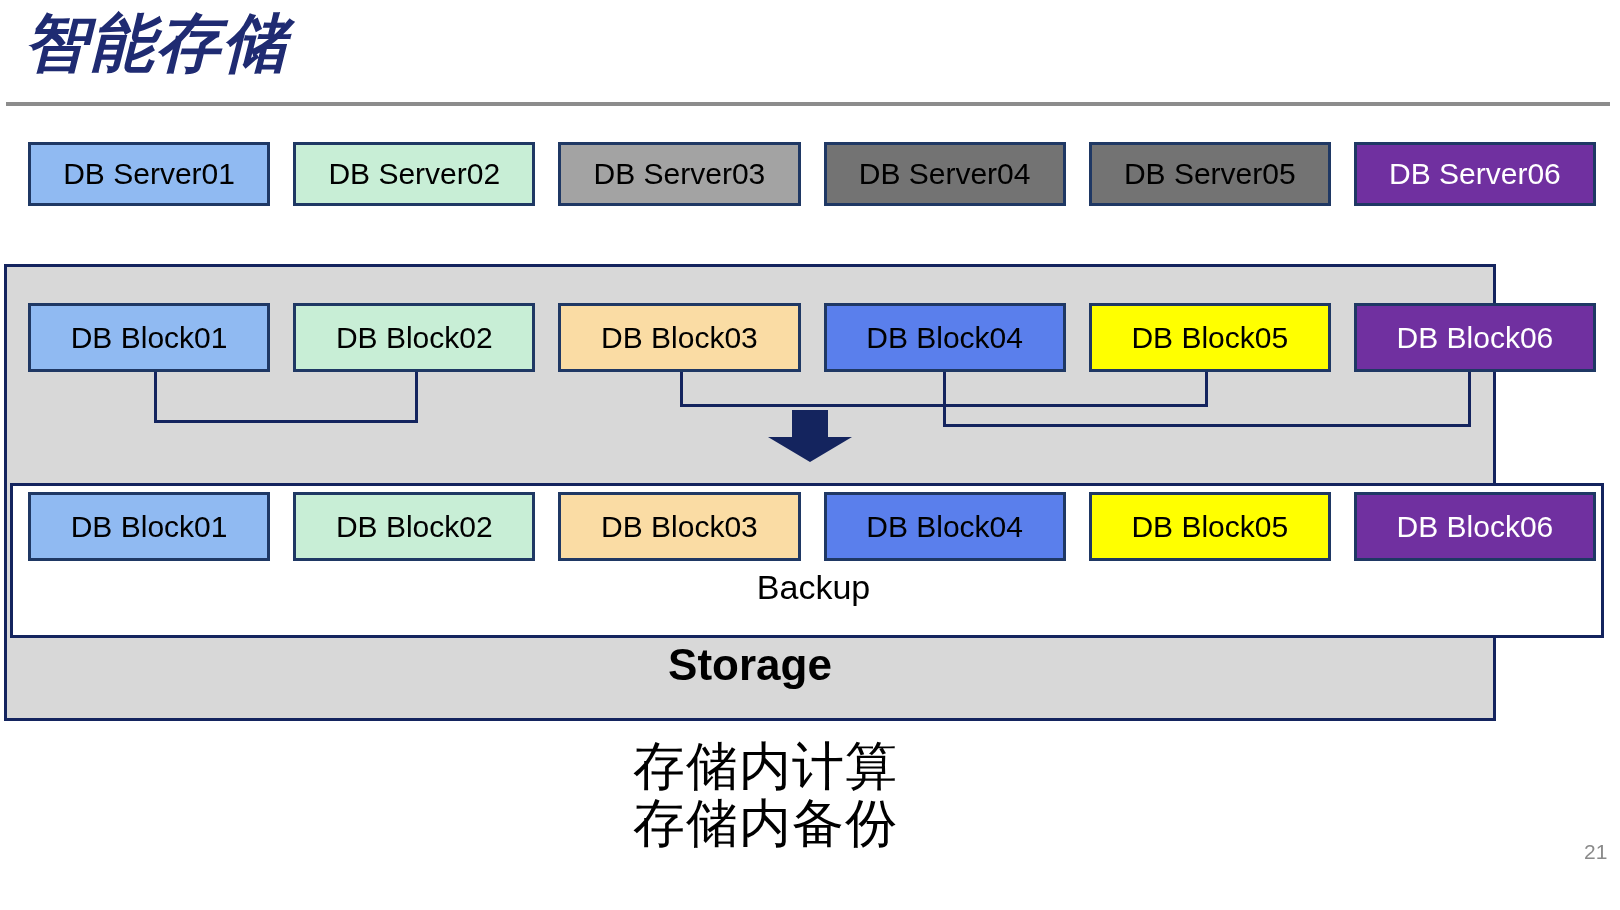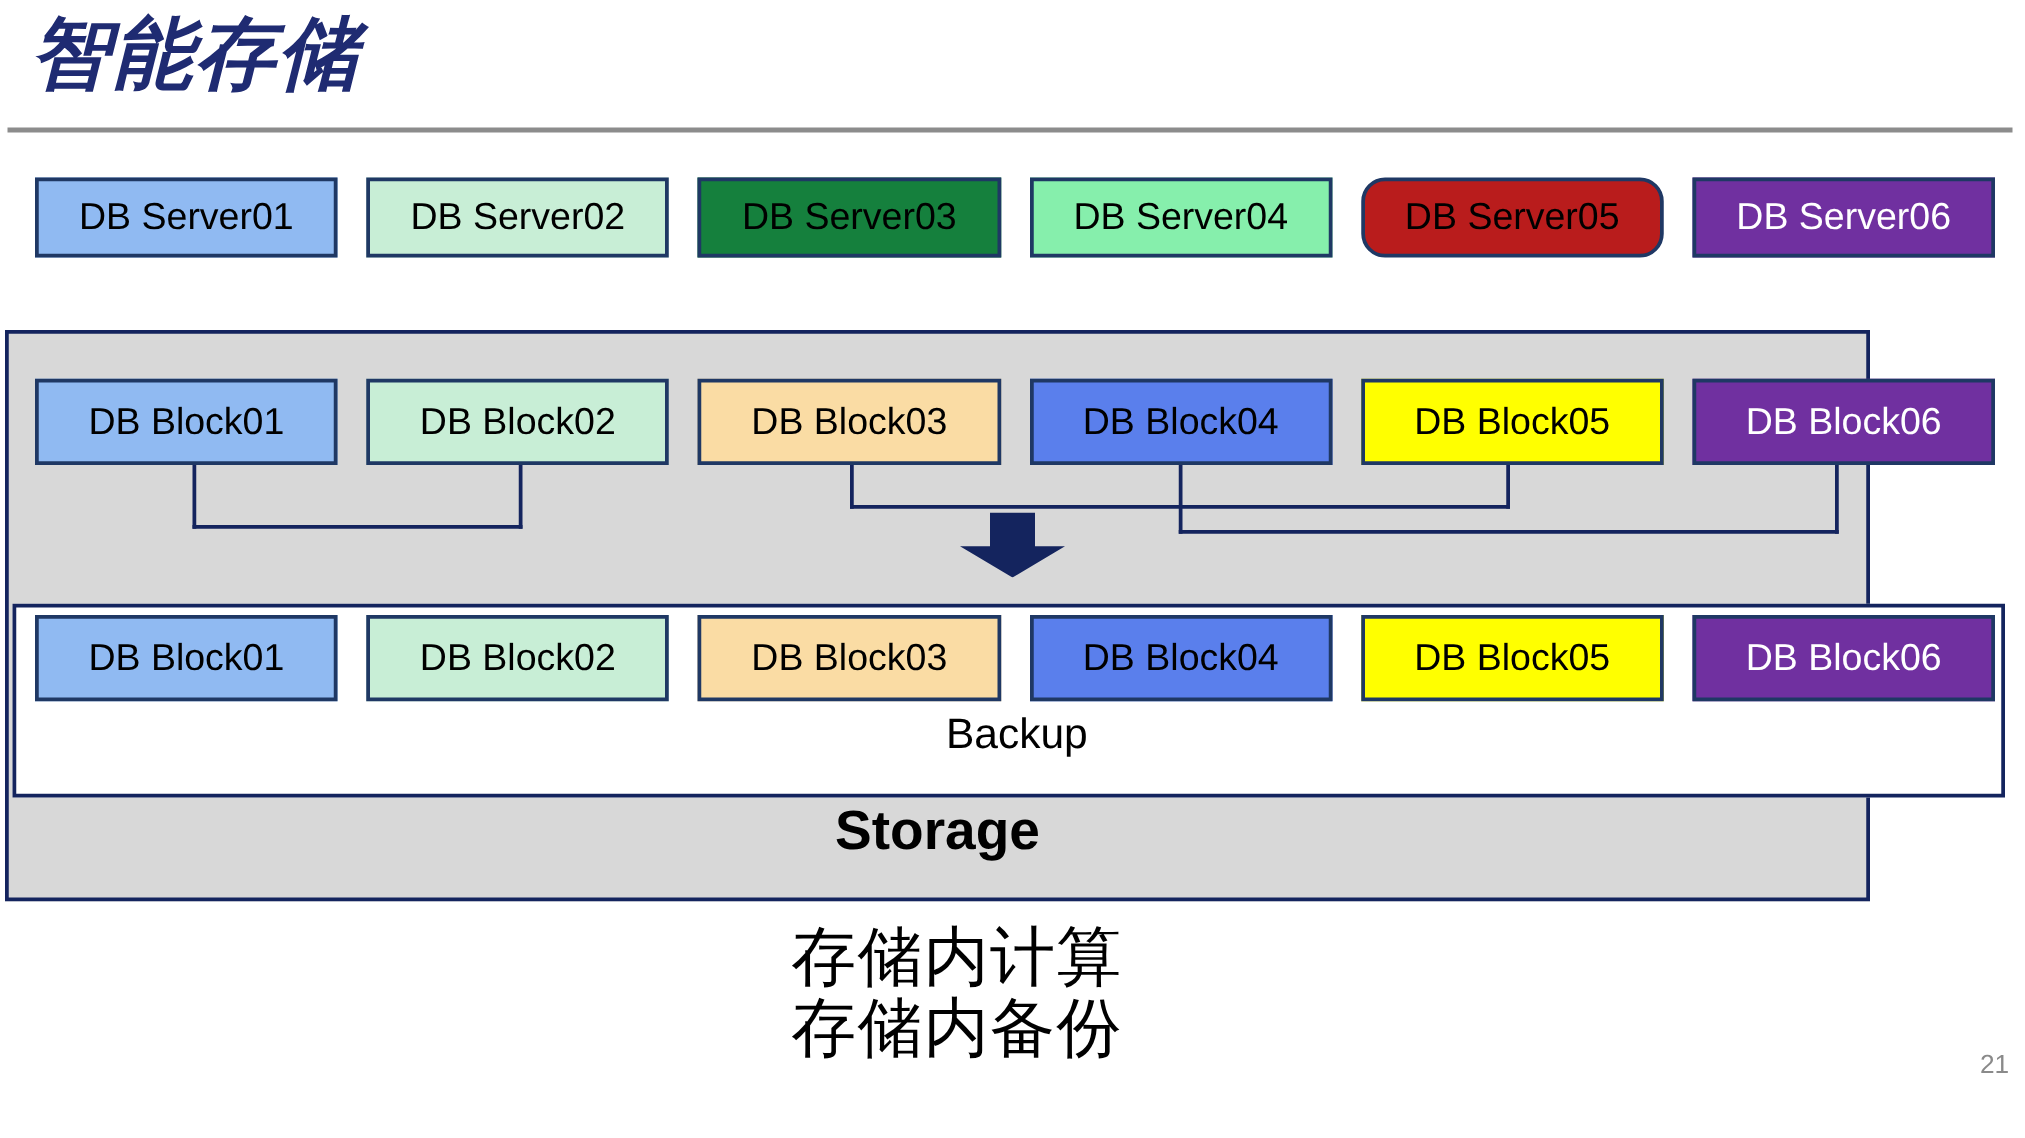--- a/index.html
+++ b/index.html
@@ -141,23 +141,23 @@
 <body>
 
 <div class="slide">
 
   <div class="title">智能存储</div>
   <div class="title-rule"></div>
 
   <div class="box-row" id="server-row">
       <div class="box" style="background: rgb(144, 186, 242); color: rgb(0, 0, 0);">DB Server01</div>
       <div class="box" style="background: rgb(200, 238, 214); color: rgb(0, 0, 0);">DB Server02</div>
-      <div class="box" style="background: #15803d; color: rgb(0, 0, 0);">DB Server03</div>
-      <div class="box" style="background: #86efac; color: rgb(0, 0, 0);">DB Server04</div>
-      <div class="box" style="background: #b91c1c; color: rgb(0, 0, 0); border-radius: 19px;">DB Server05</div>
+      <div class="box" style="background: #a3a3a3; color: rgb(0, 0, 0);">DB Server03</div>
+      <div class="box" style="background: #737373; color: rgb(0, 0, 0);">DB Server04</div>
+      <div class="box" style="background: #737373; color: rgb(0, 0, 0);">DB Server05</div>
       <div class="box" style="background: rgb(112, 48, 160); color: rgb(255, 255, 255);">DB Server06</div>
     </div>
 
   <div class="storage-container">
 
     <div class="box-row" id="block-row-top">
         <div class="box" style="background: rgb(144, 186, 242); color: rgb(0, 0, 0);">DB Block01</div>
         <div class="box" style="background: rgb(200, 238, 214); color: rgb(0, 0, 0);">DB Block02</div>
         <div class="box" style="background: rgb(250, 220, 164); color: rgb(0, 0, 0);">DB Block03</div>
         <div class="box" style="background: rgb(90, 127, 236); color: rgb(0, 0, 0);">DB Block04</div>

